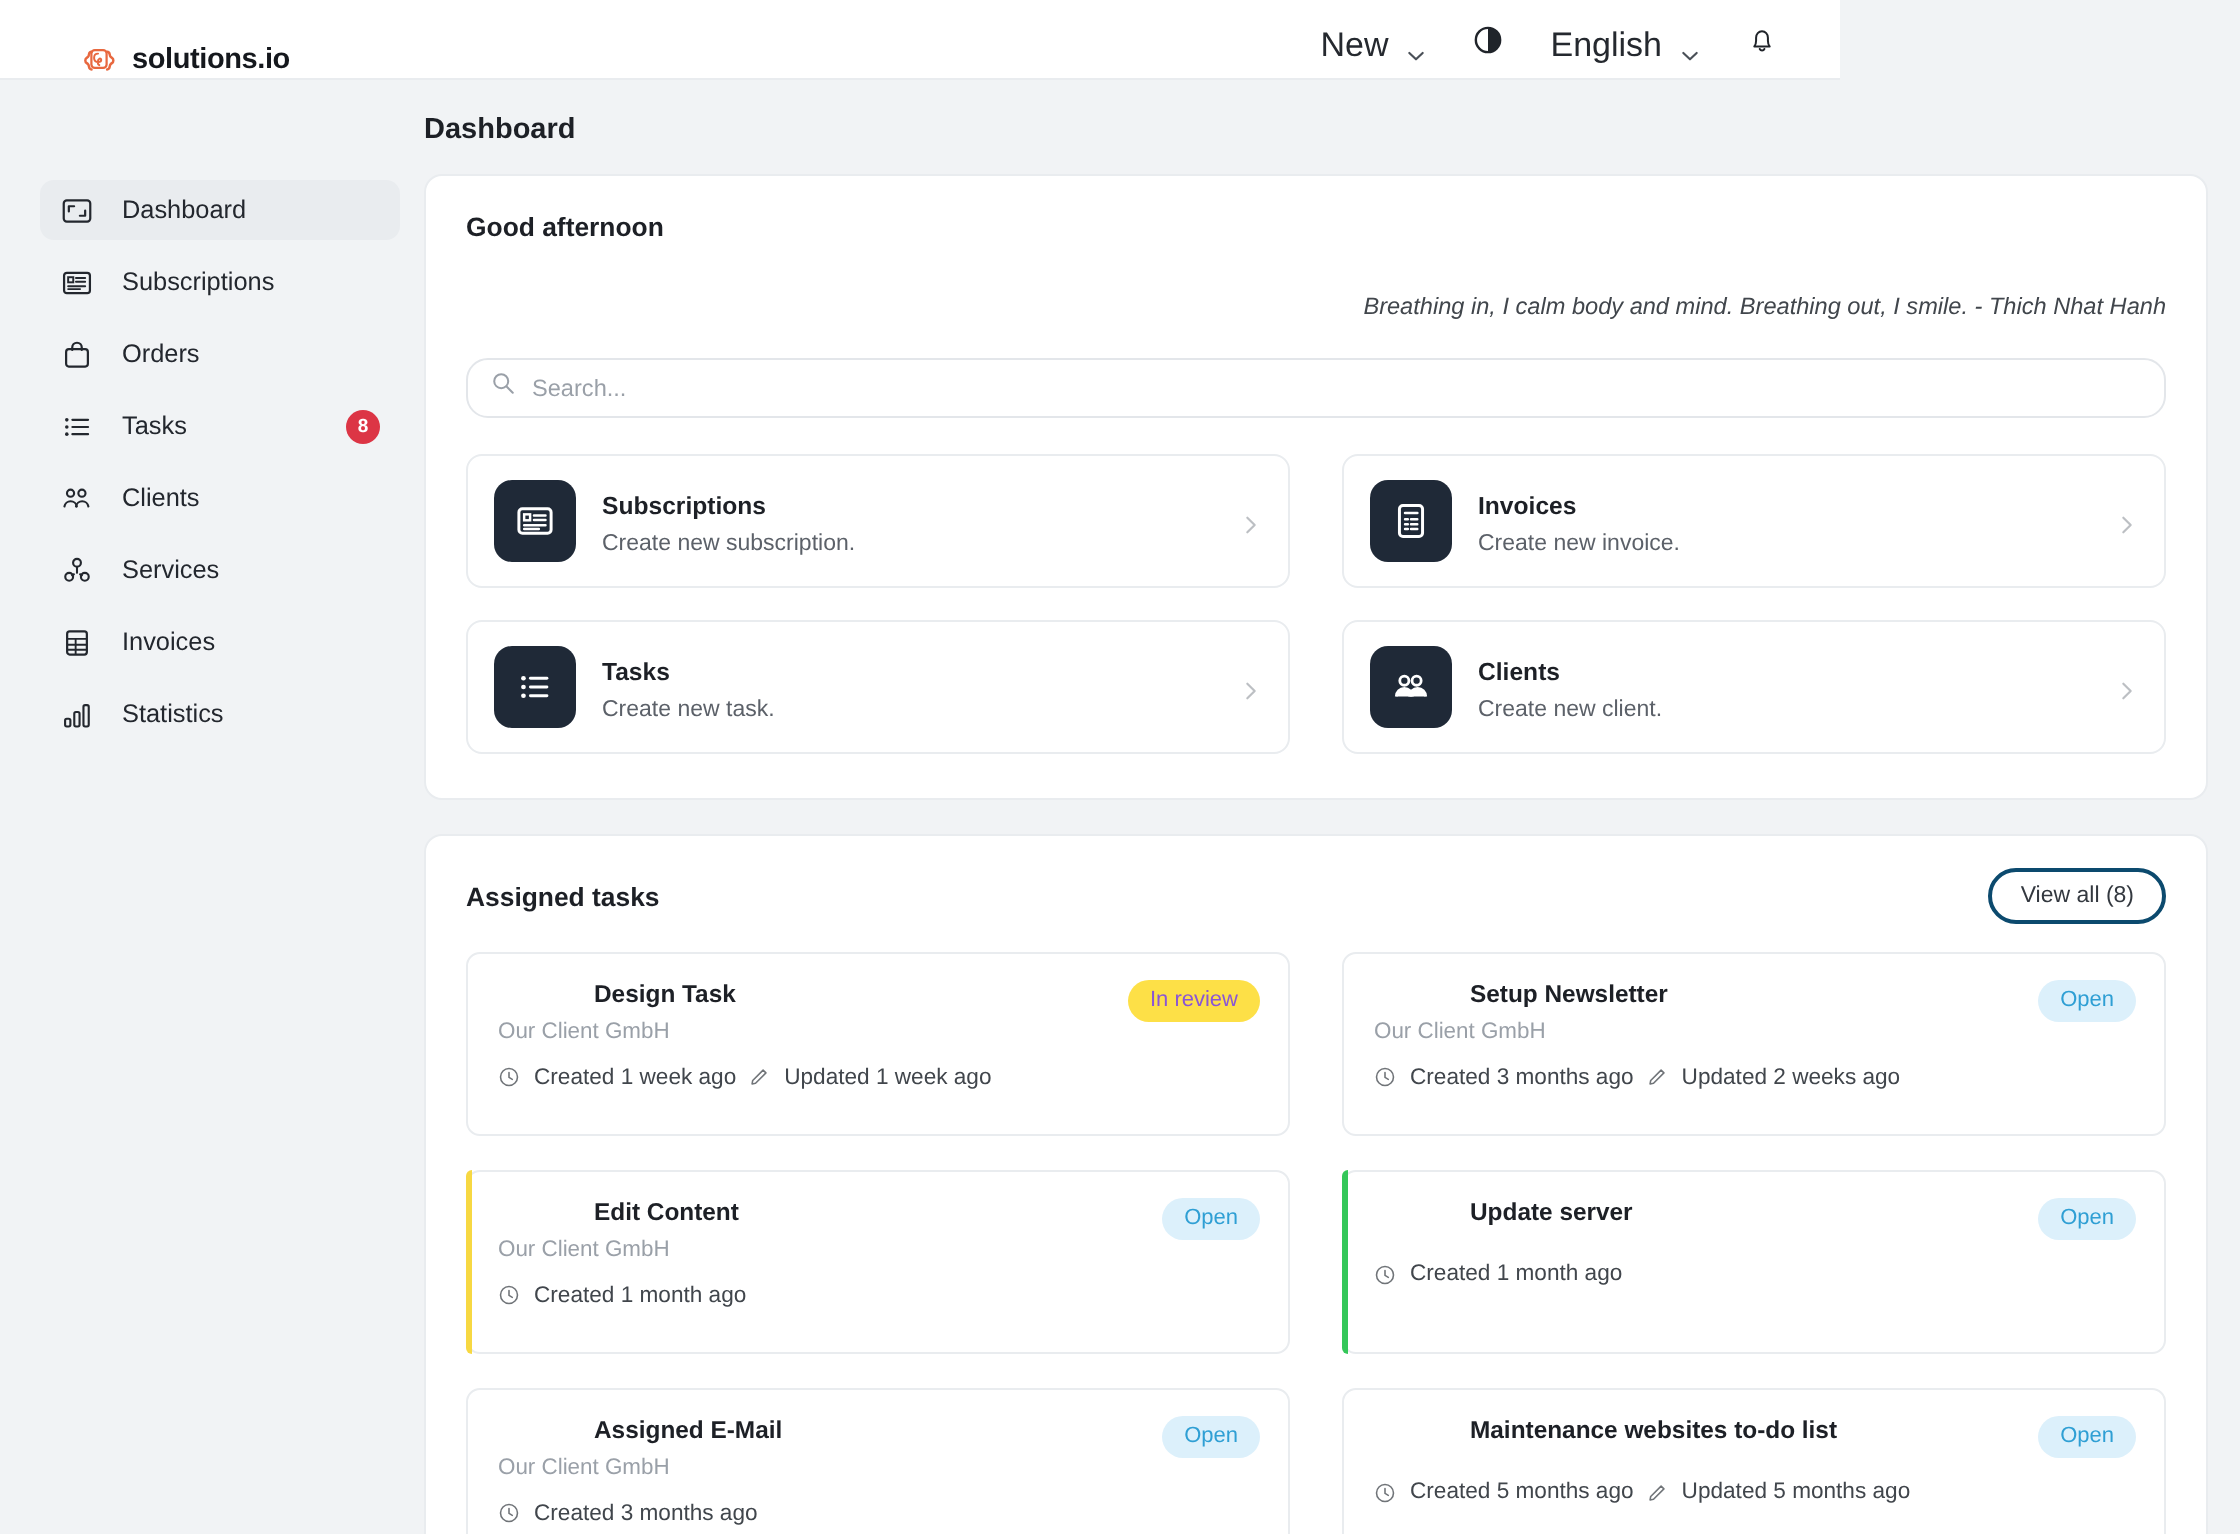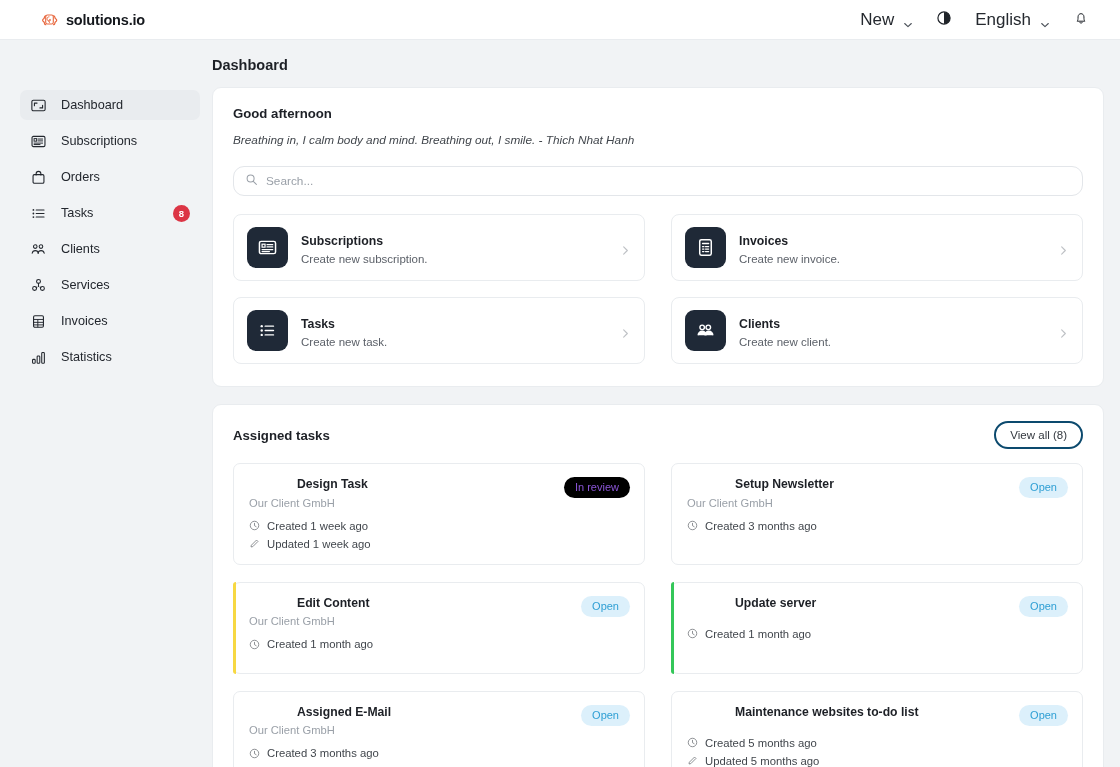--- a/index.html
+++ b/index.html
@@ -6,23 +6,23 @@
   html, body {
     width: 1120px; height: 767px;
     font-family: "Liberation Sans", sans-serif;
     background: #f1f3f5;
     overflow: hidden;
   }
 
   
   .topbar {
     position: absolute; top: 0; left: 0;
-    width: 1120px; height: 40px;
+    width: 920px; height: 40px;
     background: #ffffff;
-    display: flex; align-items: center;
+    display: flex; align-items: flex-end;
     border-bottom: 1px solid #e9ecef;
     z-index: 20;
   }
   .brand { display: flex; align-items: center; gap: 7px; margin-left: 40px; }
   .brand-mark { width: 19px; height: 19px; display: block; }
   .brand-name { font-size: 14.5px; font-weight: bold; color: #15181d; letter-spacing: -0.2px; }
 
   .topbar-right {
     margin-left: auto; margin-right: 18px;
     display: flex; align-items: center; gap: 0;
@@ -89,21 +89,22 @@
     border: 1px solid #e9ecef;
     border-radius: 9px;
     margin-right: 8px;
   }
 
   
   .greet-panel { padding: 18px 20px 22px 20px; }
   .greet-title { font-size: 13.2px; font-weight: bold; color: #1d2026; }
   .greet-quote {
     font-style: italic; font-size: 11.8px; color: #41464c;
-    margin-top: 12px;
+    margin-top: 25px;
+    text-align: right;
   }
   .searchbar {
     margin-top: 19px;
     height: 30px;
     border: 1px solid #e3e6ea;
     border-radius: 11px;
     display: flex; align-items: center; gap: 8px;
     padding: 0 11px;
     background: #fff;
     cursor: text;
@@ -156,24 +157,24 @@
   .task-card.accent-green::before  { background: #34c759; }
 
   .task-top { display: flex; align-items: flex-start; }
   .task-name { font-size: 12.2px; font-weight: bold; color: #1d2026; line-height: 1.2; padding-left: 48px; }
   .task-client { font-size: 11.2px; color: #9aa0a8; margin-top: 5px; }
   .badge {
     margin-left: auto; flex: none;
     font-size: 11px; border-radius: 20px;
     padding: 4px 11px; line-height: 1.2;
   }
-  .badge-review { background: #000000; color: #8a55d6; }
+  .badge-review { background: #fde047; color: #8a55d6; }
   .badge-open  { background: #dcf0fb; color: #2f9fd4; }
 
-  .task-meta { margin-top: 11px; display: flex; flex-direction: column; gap: 6px; }
+  .task-meta { margin-top: 11px; display: flex; flex-direction: row; gap: 6px; }
   .meta-row { display: flex; align-items: center; gap: 7px; font-size: 11.3px; color: #41464c; }
   .meta-ico { width: 11px; height: 11px; flex: none; opacity: .75; }
 </style>
 </head>
 <body>
 
 <div class="topbar">
   <div class="brand">
     <span class="brand-mark">
       <svg viewBox="0 0 24 24" width="19" height="19">
@@ -472,20 +473,28 @@
         <div class="task-meta">
           <div class="meta-row">
             <span class="meta-ico">
               <svg viewBox="0 0 14 14" width="11" height="11">
                   <circle cx="7" cy="7" r="5.4" fill="none" stroke="#41464c" stroke-width="1"></circle>
                   <path d="M7 4.2 V7.2 L9.1 8.5" fill="none" stroke="#41464c" stroke-width="1" stroke-linecap="round"></path>
                 </svg>
             </span>
             <span>Created 3 months ago</span>
           </div>
+          <div class="meta-row">
+            <span class="meta-ico">
+              <svg viewBox="0 0 14 14" width="11" height="11">
+                  <path d="M2.6 11.4 L3 9.2 L9.6 2.6 L11.4 4.4 L4.8 11 Z" fill="none" stroke="#41464c" stroke-width="1" stroke-linejoin="round"></path>
+                </svg>
+            </span>
+            <span>Updated 2 weeks ago</span>
+          </div>
         </div>
       </div>
 
       <div class="task-card accent accent-yellow">
         <div class="task-top">
           <div>
             <div class="task-name">Edit Content</div>
             <div class="task-client">Our Client GmbH</div>
           </div>
           <span class="badge badge-open">Open</span>

